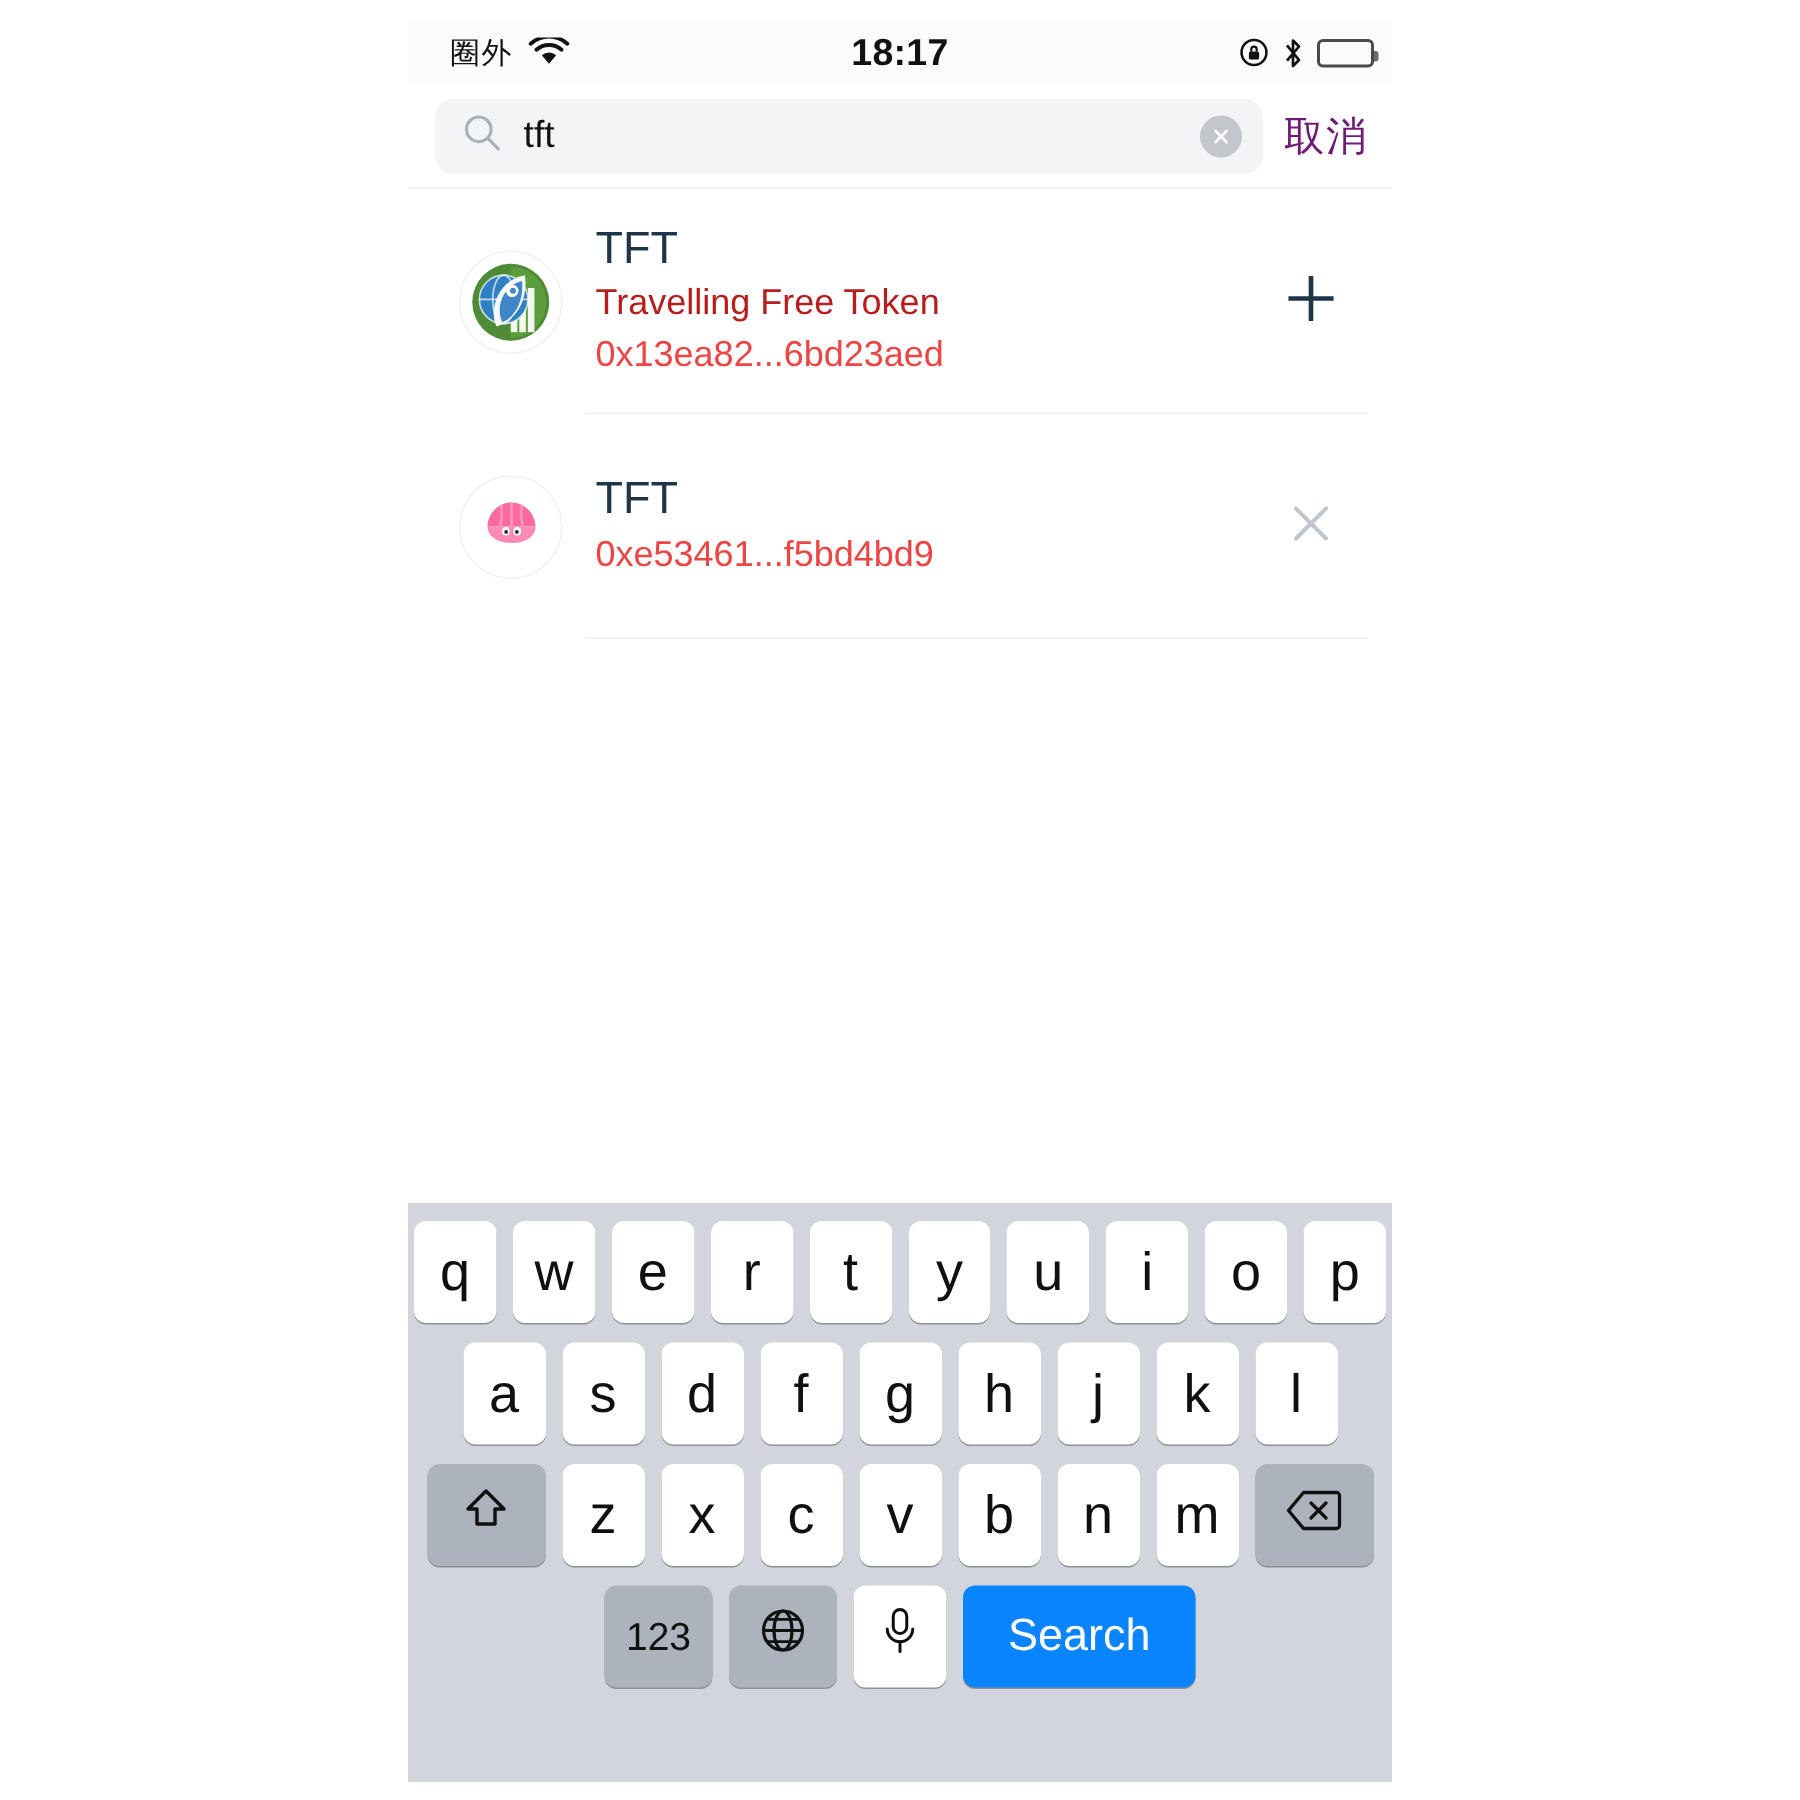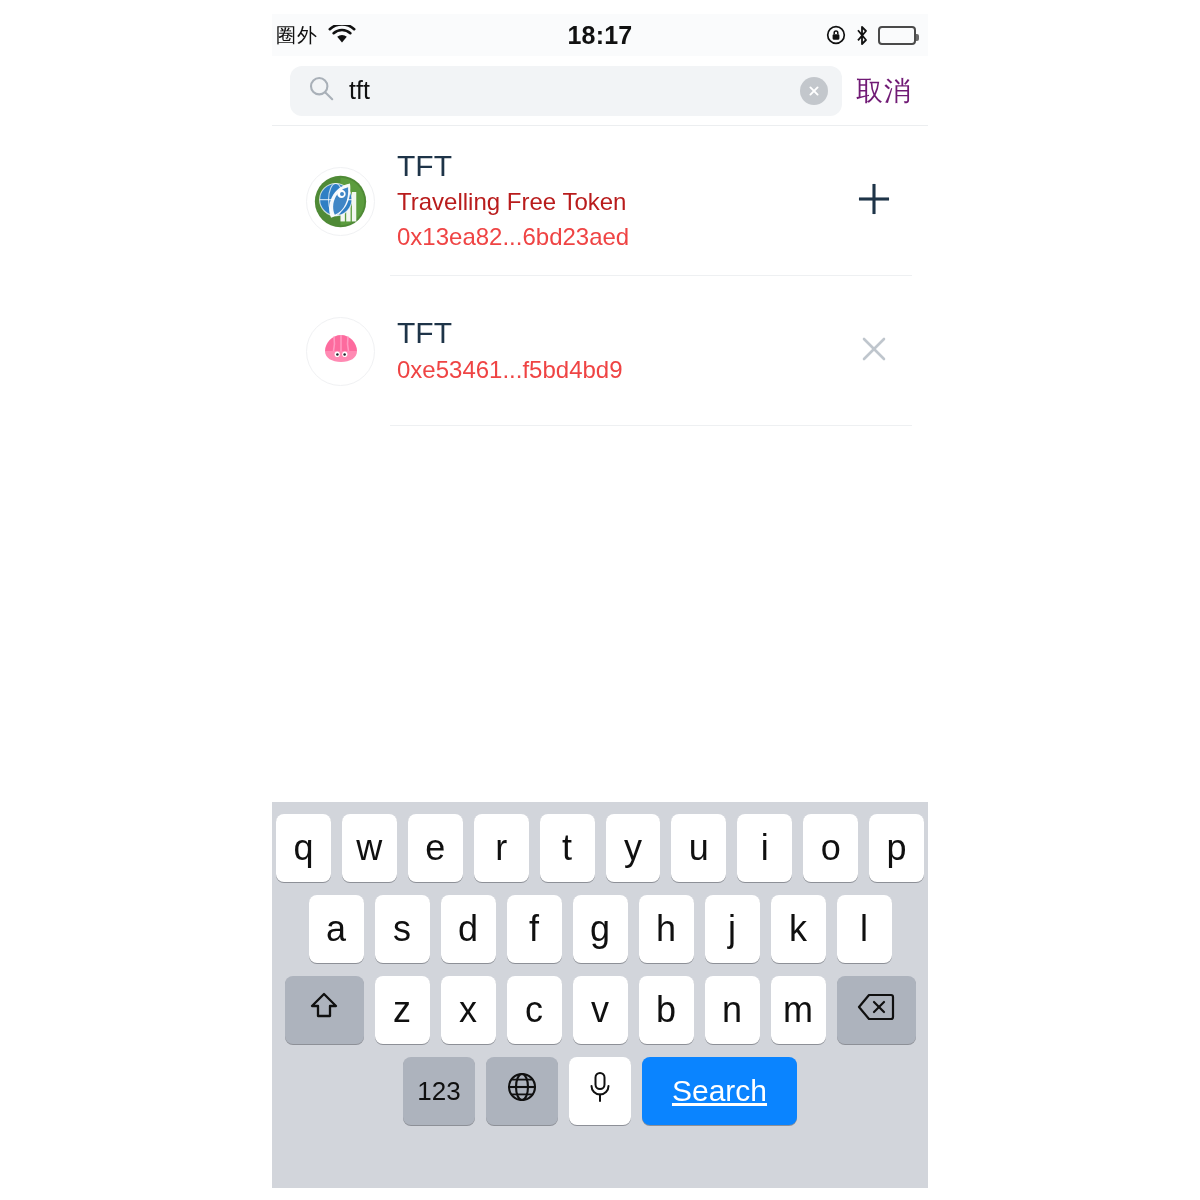--- a/index.html
+++ b/index.html
@@ -16,21 +16,21 @@
     overflow: hidden;
   }
 
   
   .statusbar {
     position: relative;
     height: 42px;
     background: #fafbfc;
     display: flex; align-items: center;
   }
-  .sb-left  { position: absolute; left: 4px; display: flex; align-items: center; gap: 10px; }
+  .sb-left  { position: absolute; left: 28px; display: flex; align-items: center; gap: 10px; }
   .sb-mid   { position: absolute; left: 0; right: 0; text-align: center;
               font-size: 25px; font-weight: 700; color: #111; letter-spacing: .2px; }
   .sb-right { position: absolute; right: 12px; display: flex; align-items: center; gap: 9px; }
   .carrier  { font-size: 20px; color: #111; font-weight: 500; letter-spacing: 1px; }
   .wifi svg, .rot svg, .bt svg { display: block; }
   .batt {
     width: 38px; height: 19px; border: 2px solid #4a4a4a; border-radius: 4px;
     position: relative; padding: 2px;
   }
   .batt::after {
@@ -101,21 +101,21 @@
     height: 68px; width: 55px;
   }
   .kb-row.r2 { padding: 0 31px; }
   .key.wide-mod { width: 79px; background: #adb3bd; }
   .kb-row.r3 { padding: 0 0px; gap: 11px; }
   .kb-row.r4 { gap: 11px; padding: 0 16px; }
   .key.num   { width: 72px; background: #adb3bd; font-size: 26px; }
   .key.globe { width: 72px; background: #adb3bd; }
   .key.mic   { width: 62px; background: #ffffff; }
   .key.space { flex: 1; font-size: 28px; }
-  .key.search{ width: 155px; background: #0a84ff; color: #ffffff; font-size: 30px; box-shadow: 0 1px 0 #8d9097; text-decoration: underline; }
+  .key.search{ width: 155px; background: #0a84ff; color: #ffffff; font-size: 30px; box-shadow: 0 1px 0 #8d9097; }
 </style>
 </head>
 <body>
 
 <div id="phone">
 
   <div class="statusbar">
     <div class="sb-left">
       <span class="carrier">圈外</span>
       <span class="wifi">

